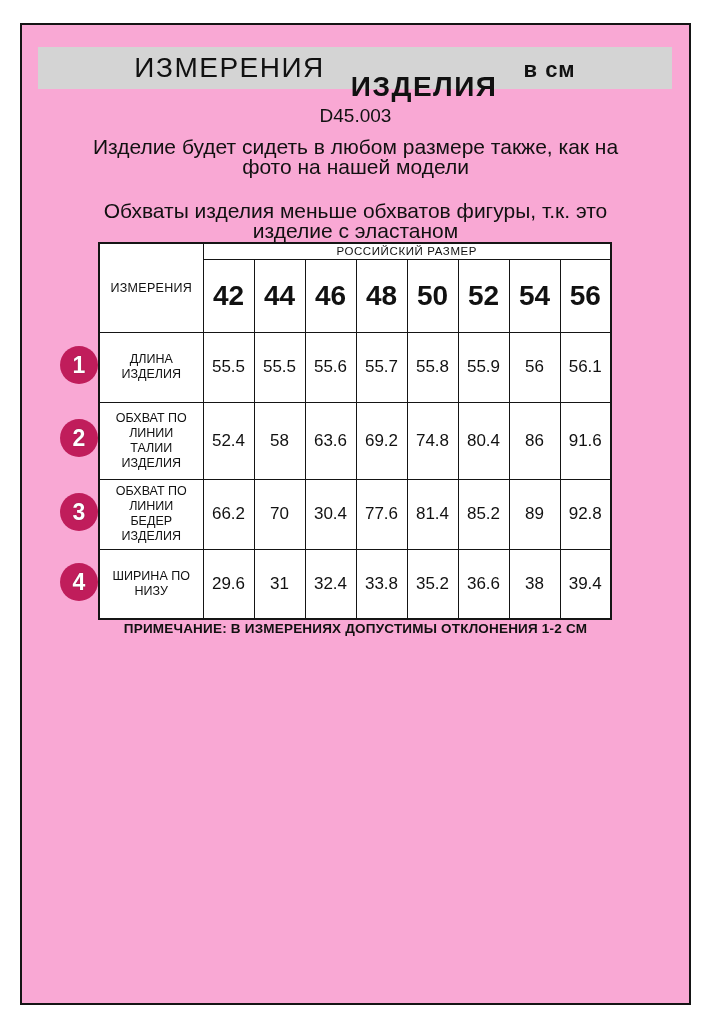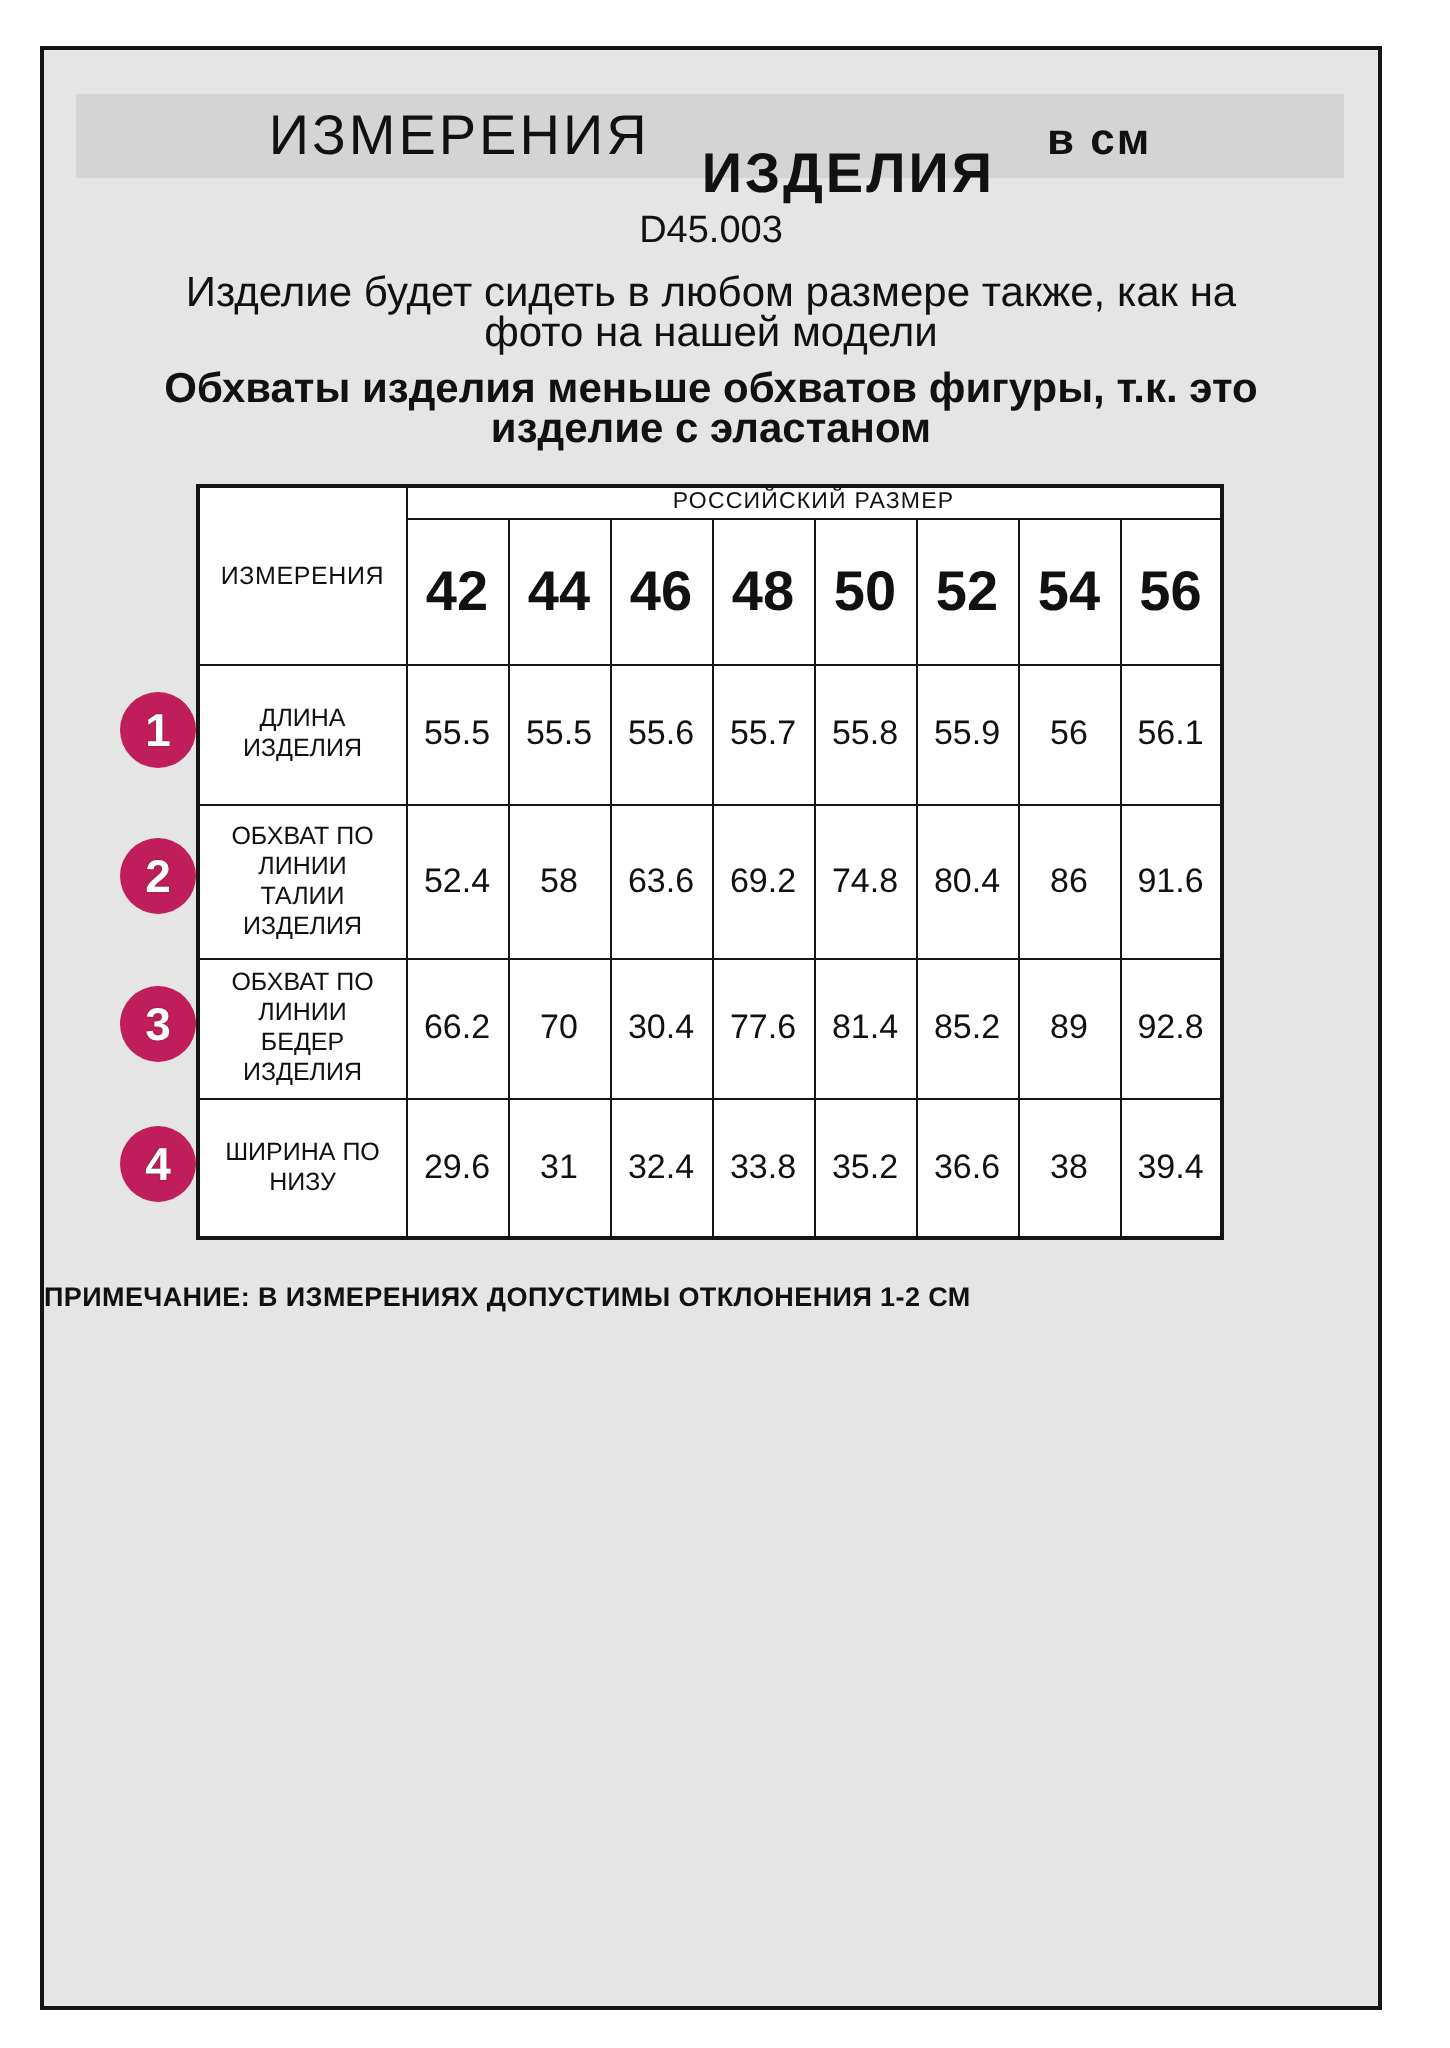--- a/index.html
+++ b/index.html
@@ -1,39 +1,39 @@
 <!DOCTYPE html>
 <html><head>
 <meta charset="utf-8">
 <style>
   * { margin:0; padding:0; box-sizing:border-box; }
   html,body { width:725px; height:1024px; background:#fff; }
   body { font-family:"Liberation Sans", sans-serif; color:#111; position:relative; }
   #frame {
     position:absolute; left:20px; top:23px; width:671px; height:982px;
-    border:2px solid #151515; background:#e5e5e5;
+    border:2px solid #151515; background:#f9a8d4;
   }
   
   .band {
     position:absolute; left:16px; top:22px; width:634px; height:42px;
     display:flex; align-items:center; justify-content:center; gap:26px;
   }
   .band .t1 { font-size:28px; font-weight:400; letter-spacing:1.5px; }
   .band .t2 { font-size:28px; font-weight:700; letter-spacing:1.5px;margin-top:38px; }
   .band .t3 { font-size:22px; font-weight:600; letter-spacing:1px; padding-top:4px; }
   .code {
     position:absolute; top:80px; left:0; width:100%;
     text-align:center; font-size:19px; font-weight:400;
   }
   .para {
     position:absolute; left:50%; transform:translateX(-50%); width:560px;
     text-align:center; font-size:21px; line-height:19.5px;
   }
   .para.p1 { top:112px; }
-  .para.p2 { top:160px;font-weight:bold; }
+  .para.p2 { top:176px; }
   
   table {
     position:absolute; left:76px; top:217px; width:514px;
     border-collapse:collapse; table-layout:fixed;
   }
   td, th { border:1.5px solid #151515; text-align:center; vertical-align:middle; background:#fff; }
   table { border:2px solid #151515; }
   th.meas {
     font-size:12.5px; font-weight:400; letter-spacing:0.3px;
   }
@@ -50,22 +50,22 @@
   tr.r3 td { height:70px; }
   
   .badge {
     position:absolute; left:38px; width:38px; height:38px; border-radius:50%;
     display:flex; align-items:center; justify-content:center;
     color:#fff; font-size:23px; font-weight:700;
     text-shadow:0 0 1px rgba(40,40,40,.6);
   }
   .b1 { top:321px; } .b2 { top:394px; } .b3 { top:468px; } .b4 { top:538px; }
   .footnote {
-    position:absolute; top:616px; left:0; width:100%;
-    text-align:left; font-size:13.5px; font-weight:700; letter-spacing:0.2px;
+    position:absolute; top:596px; left:0; width:100%;
+    text-align:center; font-size:13.5px; font-weight:700; letter-spacing:0.2px;
   }
 </style>
 </head>
 <body>
 
 <div id="frame">
 
   <div class="band" style="background: rgb(212, 212, 212);">
     <span class="t1">ИЗМЕРЕНИЯ</span>
     <span class="t2">ИЗДЕЛИЯ</span>

